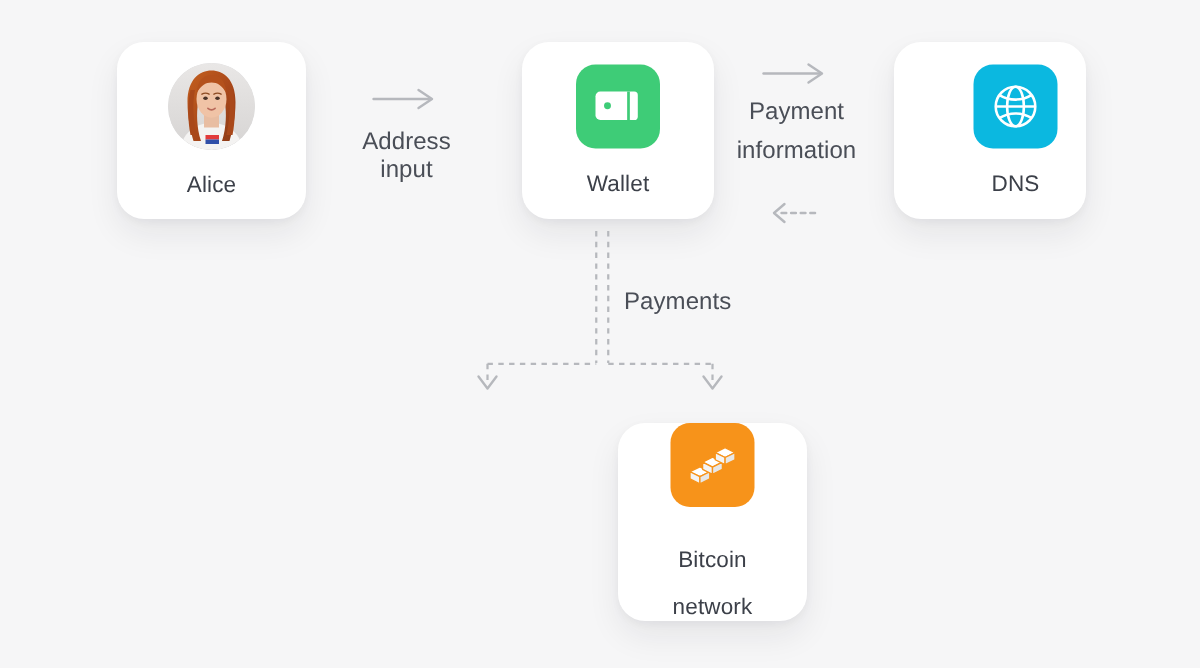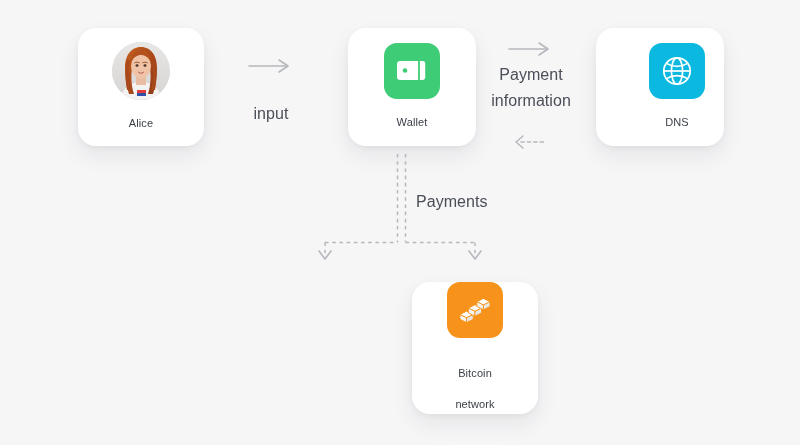--- a/index.html
+++ b/index.html
@@ -26,21 +26,21 @@
     border-radius: 18px;
     box-shadow: 0 10px 22px rgba(26, 30, 40, 0.075),
                 0 2px 6px rgba(26, 30, 40, 0.045);
     display: flex;
     flex-direction: column;
     align-items: center;
     justify-content: center;
     box-sizing: border-box;
   }
   .node-label {
-    font-size: 11px;
+    font-size: 15px;
     line-height: 19px;
     color: #3c4049;
     text-align: center;
     letter-spacing: 0.1px;
   }
 
   
   .icon-tile {
     width: 56px;
     height: 56px;
@@ -142,20 +142,21 @@
     </div>
     <div class="node-label">Alice</div>
   </div>
 
   <div class="arrow" style="left:248px; top:58px;">
     <svg width="46" height="16" viewBox="0 0 46 16" aria-hidden="true">
       <line x1="1" y1="8" x2="38" y2="8" stroke="#b6b8bd" stroke-width="1.6" stroke-linecap="round"></line>
       <polyline points="31,2 40,8 31,14" fill="none" stroke="#b6b8bd" stroke-width="1.6" stroke-linecap="round" stroke-linejoin="round"></polyline>
     </svg>
   </div>
+  <div class="conn-label" style="left:216px; top:85px; width:110px;">Address</div>
   <div class="conn-label" style="left:216px; top:104px; width:110px;">input</div>
 
   <div class="node-card" style="left:336px; top:28px; width:128px; height:118px;margin-left:12px;">
     <div class="icon-tile" style="background:#3ecc77;">
       <svg width="34" height="30" viewBox="0 0 34 30" aria-hidden="true">
         <rect x="2" y="5" width="26" height="19" rx="3.2" fill="#ffffff"></rect>
         <rect x="24.2" y="5" width="6" height="19" rx="2.4" fill="#ffffff"></rect>
         <rect x="23.1" y="5" width="1.8" height="19" fill="#3ecc77"></rect>
         <circle cx="10" cy="14.5" r="2.3" fill="#3ecc77"></circle>
       </svg>

